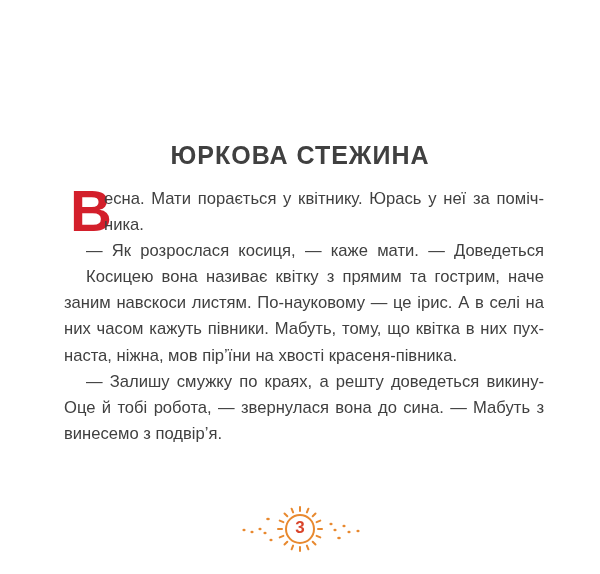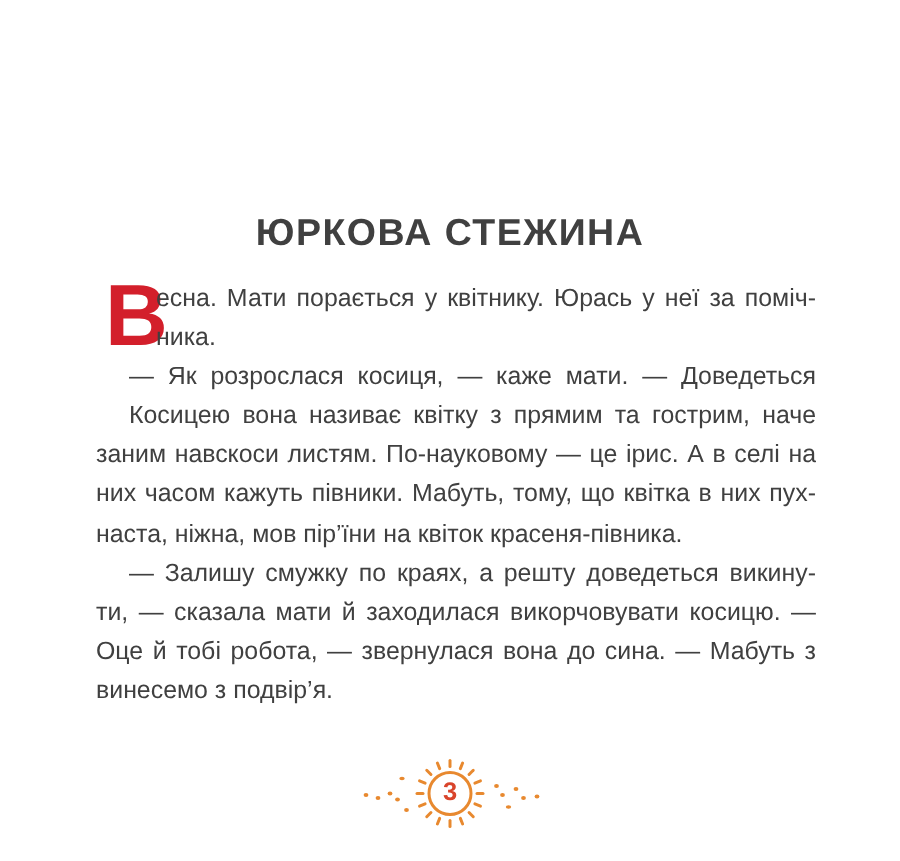--- a/index.html
+++ b/index.html
@@ -103,23 +103,22 @@
 
   <div class="dropcap">В</div>
 
   <div class="body-text">
     <span class="line justify dc">есна. Мати порається у квітнику. Юрась у неї за поміч-</span>
     <span class="line dc">ника.</span>
     <span class="line justify indent">— Як розрослася косиця, — каже мати. — Доведеться про-</span>
     <span class="line justify indent">Косицею вона називає квітку з прямим та гострим, наче зрі-</span>
     <span class="line justify">заним навскоси листям. По-науковому — це ірис. А в селі на</span>
     <span class="line justify">них часом кажуть півники. Мабуть, тому, що квітка в них пух-</span>
-    <span class="line">наста, ніжна, мов пір’їни на квіток красеня-півника.</span>
+    <span class="line">наста, ніжна, мов пір’їни на хвості красеня-півника.</span>
     <span class="line justify indent">— Залишу смужку по краях, а решту доведеться викину-</span>
-    <span class="line justify">ти, — сказала мати й заходилася викорчовувати косицю. —</span>
     <span class="line justify">Оце й тобі робота, — звернулася вона до сина. — Мабуть з</span>
     <span class="line">винесемо з подвір’я.</span>
   </div>
 
   <div class="page-number-wrap">
     <svg width="124" height="48" viewBox="0 0 124 48">
       <g fill="#e8892f">
 
         <ellipse cx="6" cy="25" rx="1.6" ry="1.3"></ellipse>
         <ellipse cx="14" cy="27" rx="1.6" ry="1.3"></ellipse>

